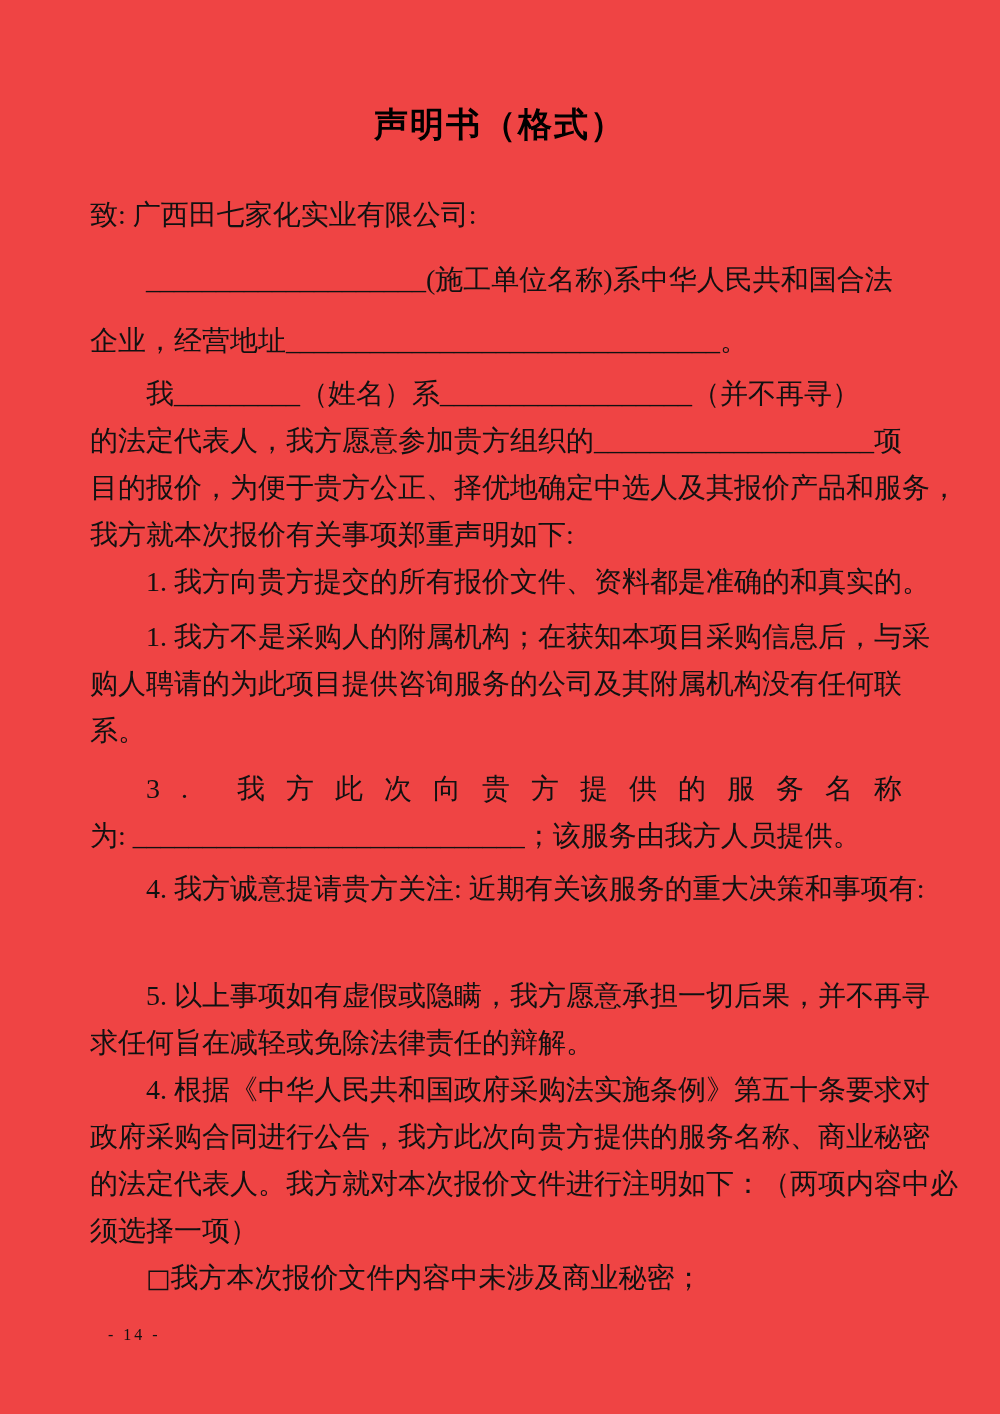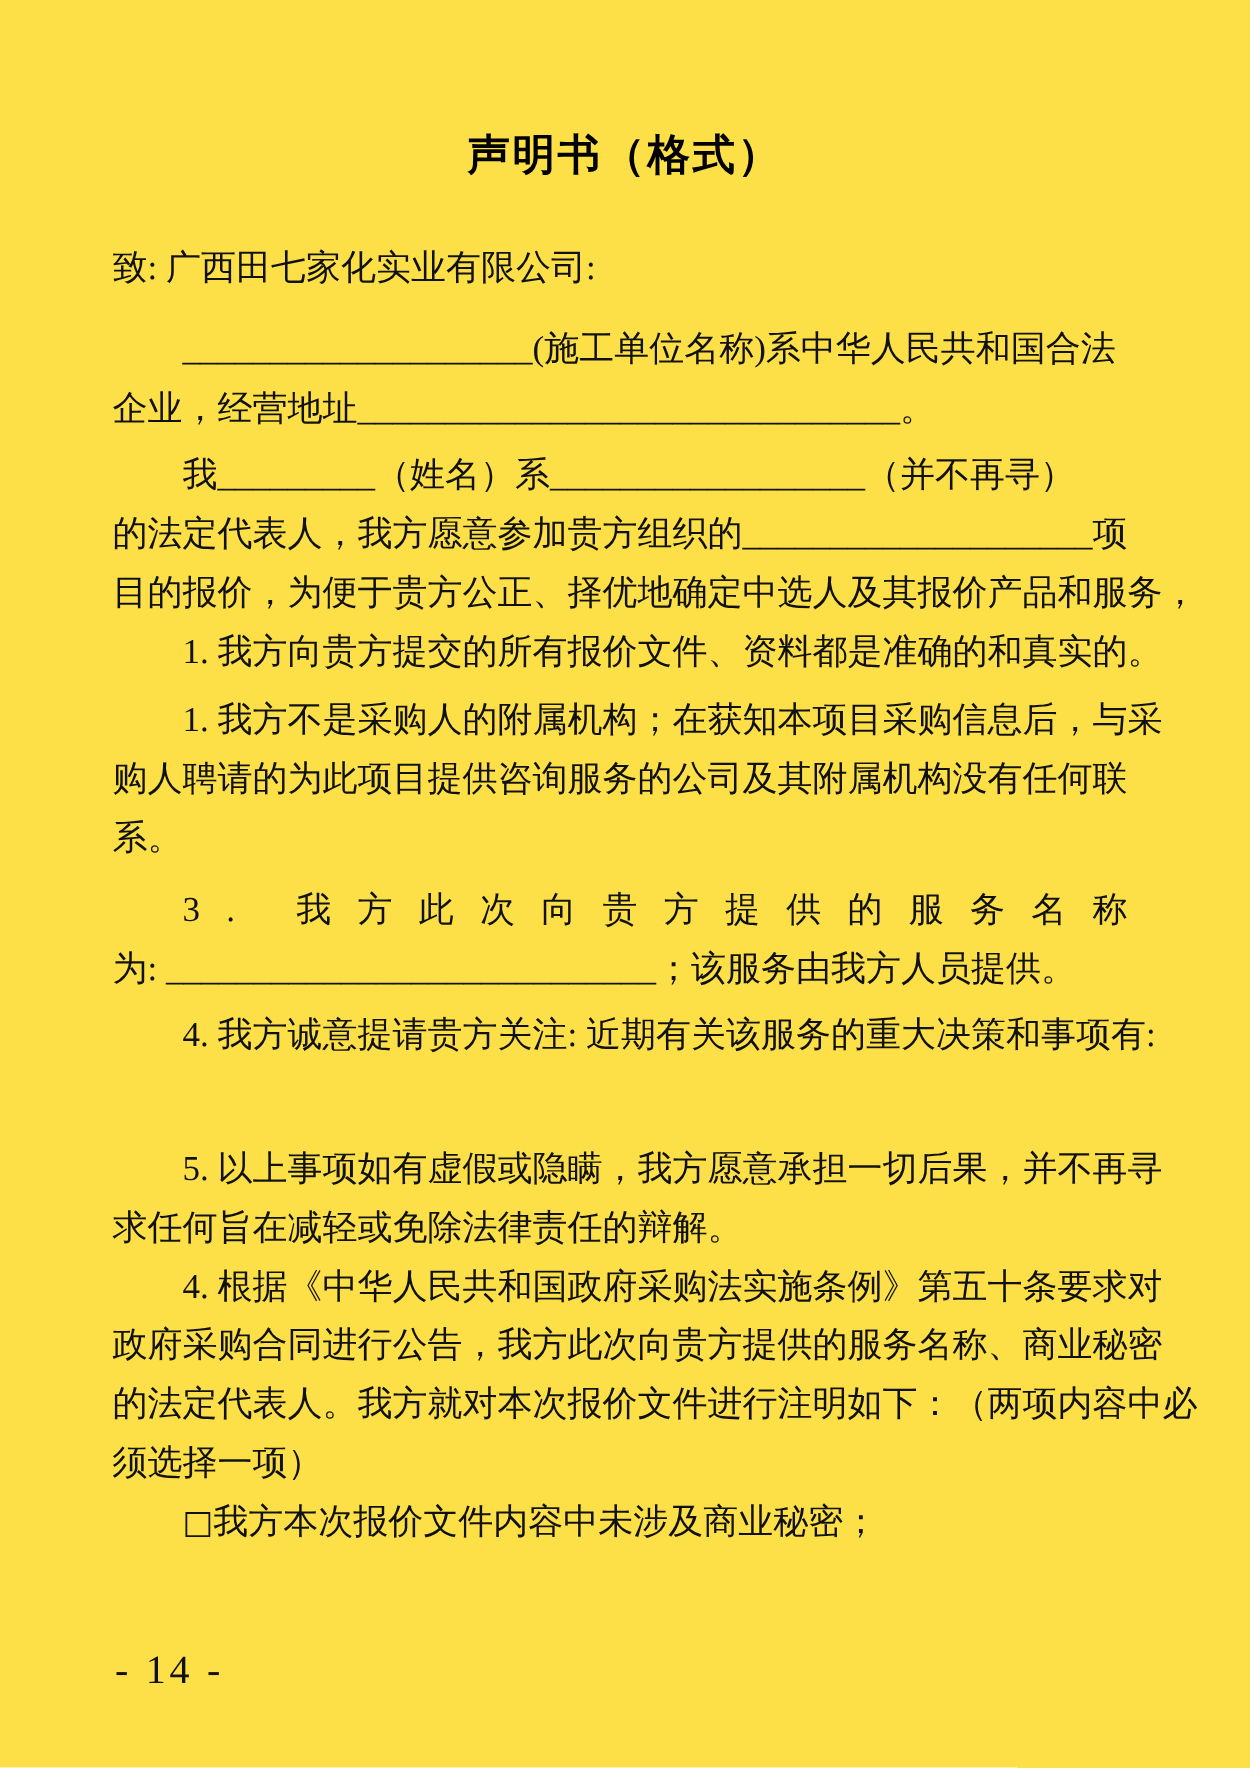--- a/index.html
+++ b/index.html
@@ -4,21 +4,21 @@
 <style>
   html, body {
     margin: 0;
     padding: 0;
     background: #ffffff;
   }
   .page {
     position: relative;
     width: 1000px;
     height: 1414px;
-    background: #fde047;
+    background: #ef4444;
     color: #111111;
     font-family: "Liberation Serif", "DejaVu Serif", serif;
     overflow: hidden;
   }
   .content {
     position: absolute;
     left: 90px;
     top: 96px;
     width: 820px;
   }
@@ -33,36 +33,36 @@
   }
   .line {
     font-size: 28px;
     line-height: 47px;
     height: 47px;
     white-space: nowrap;
     text-align: left;
   }
   .indent { text-indent: 56px; }
   .spread { letter-spacing: 21px; }
-  .mt3  { margin-top: 1px; }
+  .mt3  { margin-top: 14px; }
   .mt6  { margin-top: 6px; }
   .mt8  { margin-top: 8px; }
   .mt11 { margin-top: 11px; }
   .mt18 { margin-top: 18px; }
   .blank-gap { height: 60px; }
   .checkbox-glyph {
     display: inline;
     font-family: "DejaVu Sans", sans-serif;
     font-size: 26px;
   }
   .footer {
     position: absolute;
-    left: 92px;
+    left: 108px;
     top: 1318px;
-    font-size: 32px;
+    font-size: 16px;
     line-height: 34px;
     letter-spacing: 3px;
     color: #111111;
   }
 </style>
 </head>
 <body>
 
 <div class="page">
   <div class="content">
@@ -70,20 +70,21 @@
     <div class="doc-title">声明书（格式）</div>
 
     <div class="line">致: 广西田七家化实业有限公司:</div>
 
     <div class="line indent mt18">____________________(施工单位名称)系中华人民共和国合法</div>
     <div class="line mt3">企业，经营地址_______________________________。</div>
 
     <div class="line indent mt6">我_________（姓名）系__________________（并不再寻）</div>
     <div class="line">的法定代表人，我方愿意参加贵方组织的____________________项</div>
     <div class="line">目的报价，为便于贵方公正、择优地确定中选人及其报价产品和服务，</div>
+    <div class="line">我方就本次报价有关事项郑重声明如下:</div>
 
     <div class="line indent">1. 我方向贵方提交的所有报价文件、资料都是准确的和真实的。</div>
 
     <div class="line indent mt8">1. 我方不是采购人的附属机构；在获知本项目采购信息后，与采</div>
     <div class="line">购人聘请的为此项目提供咨询服务的公司及其附属机构没有任何联</div>
     <div class="line">系。</div>
 
     <div class="line indent spread mt11">3. 我方此次向贵方提供的服务名称</div>
     <div class="line">为: ____________________________；该服务由我方人员提供。</div>
 

